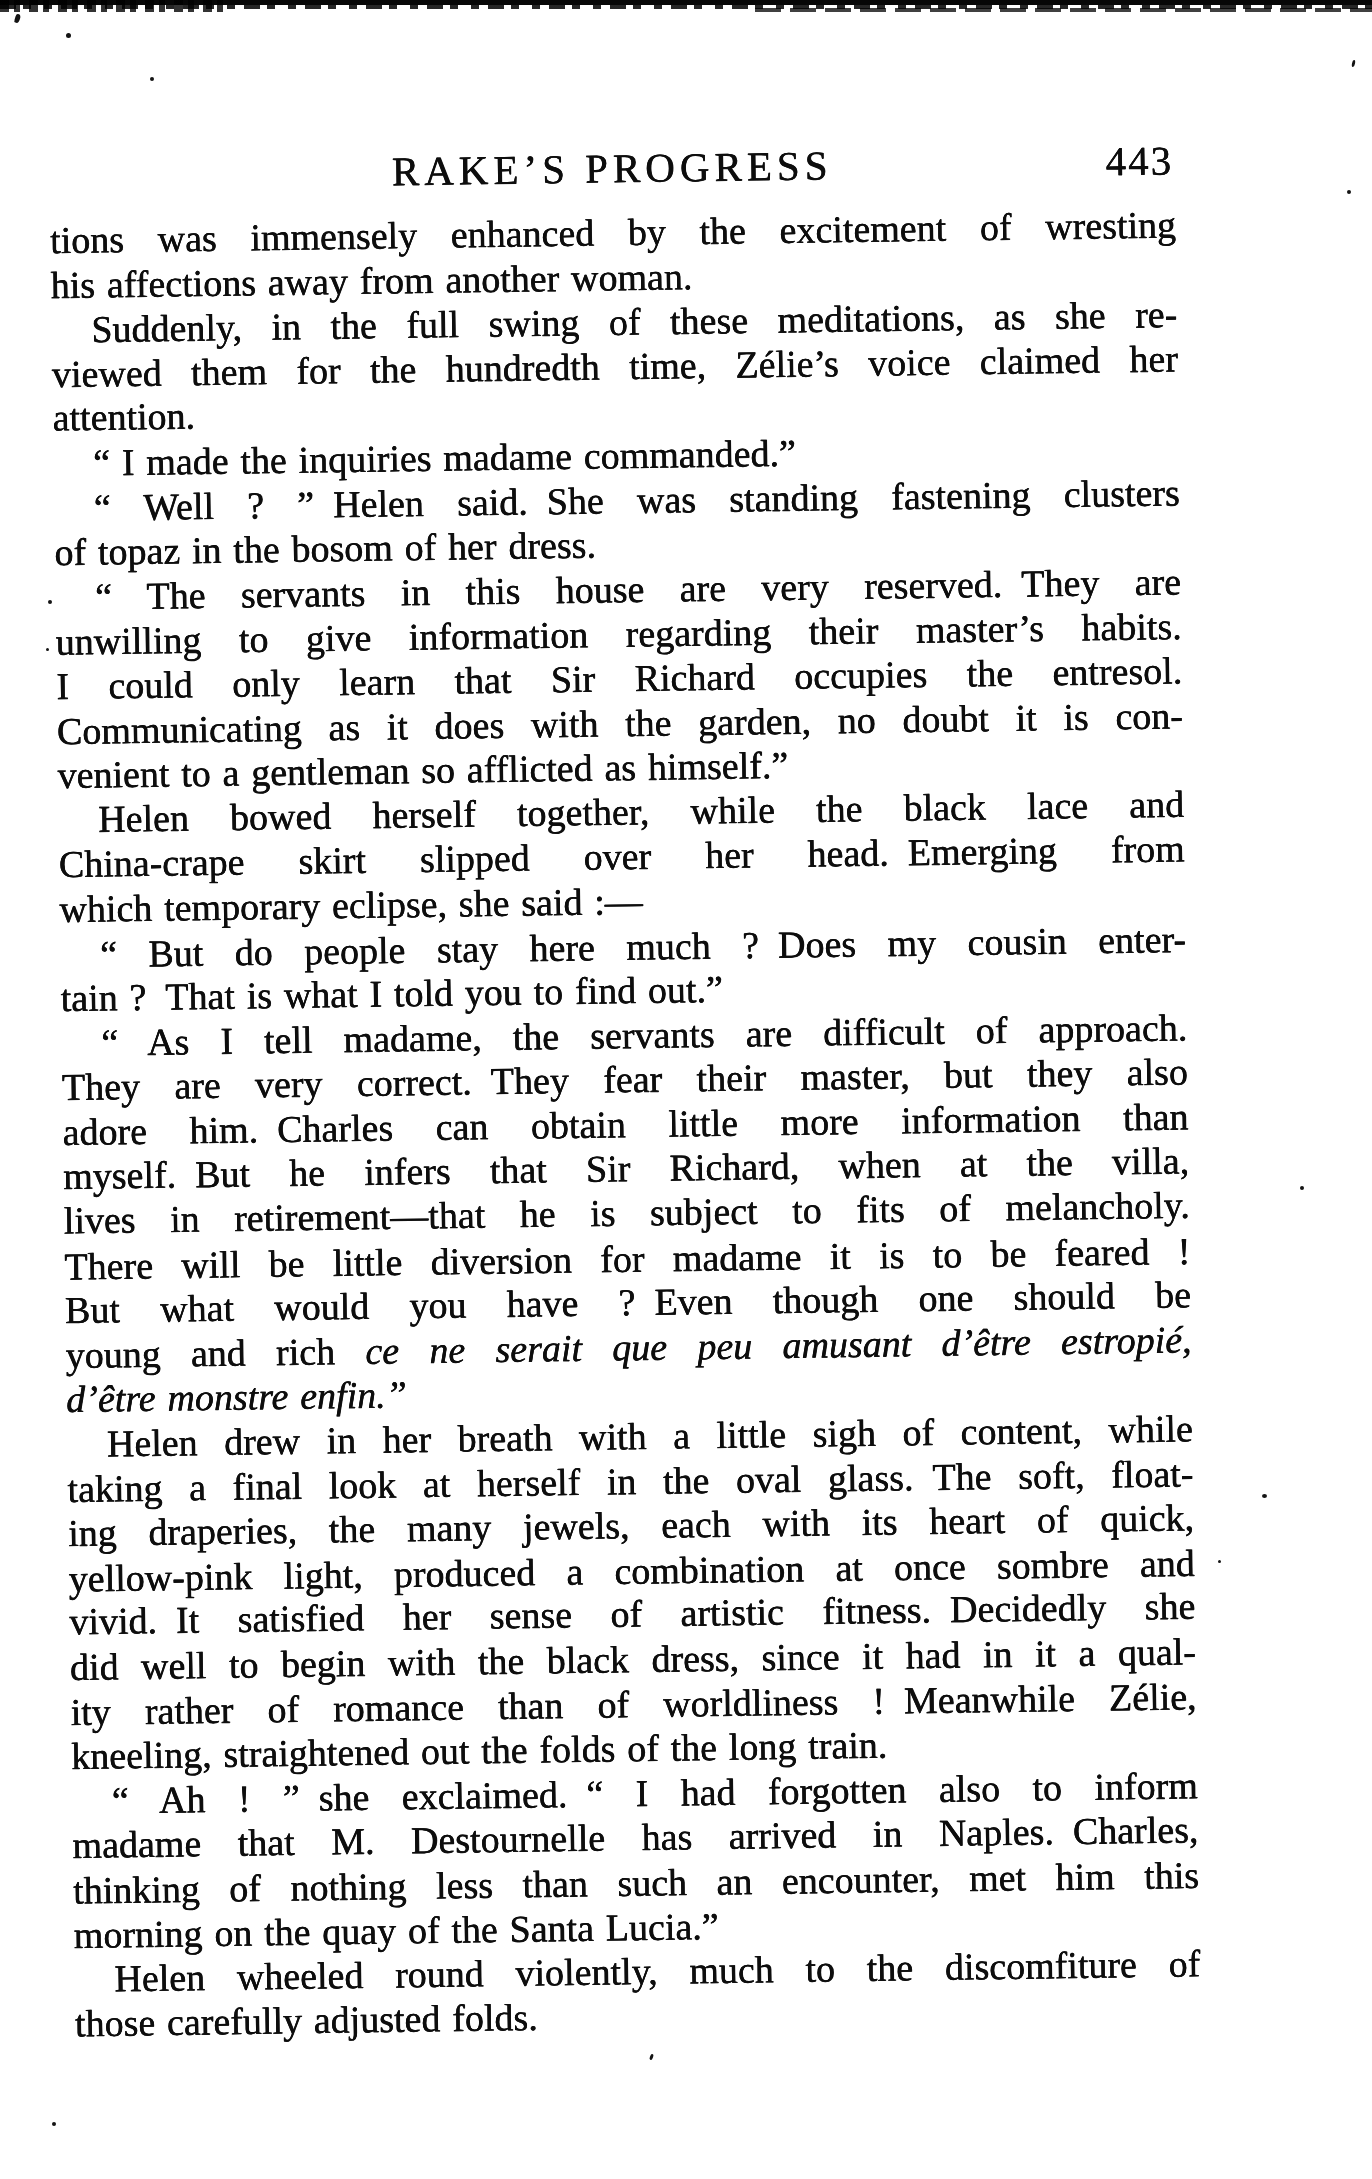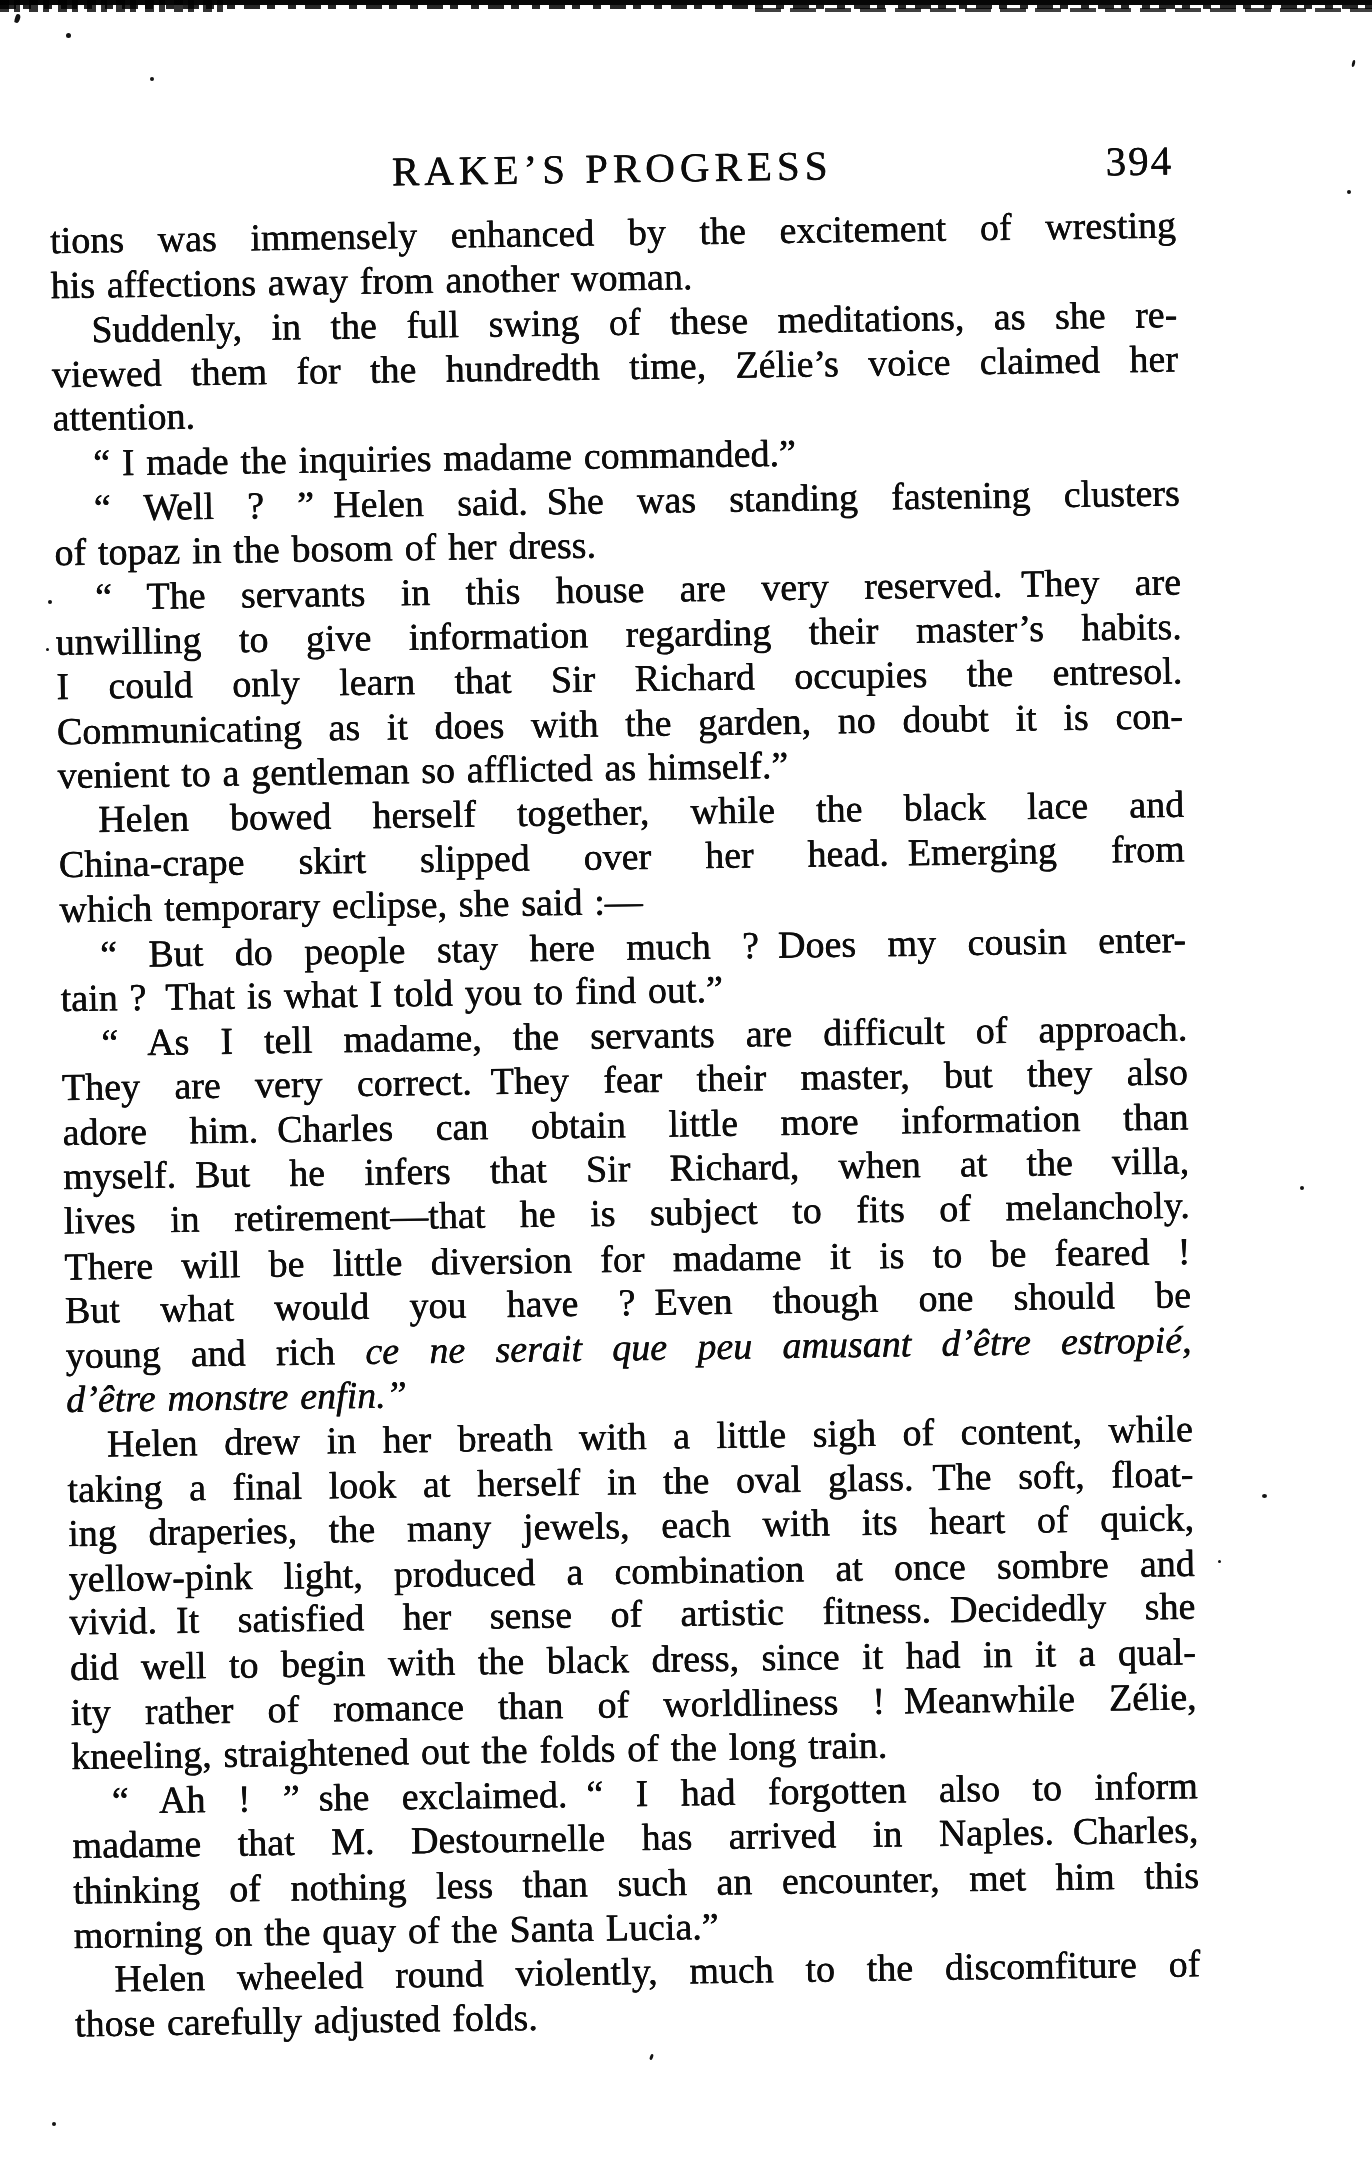--- a/index.html
+++ b/index.html
@@ -78,21 +78,21 @@
 <div class="speck s8"></div>
 <div class="speck s9"></div>
 <div class="speck s10"></div>
 <div class="speck s11"></div>
 <div class="speck s12"></div>
 <div class="speck s13"></div>
 
 <div class="page-inner ink">
   <div class="page-header">
     <span class="running-title">RAKE’S PROGRESS</span>
-    <span class="page-number">394</span>
+    <span class="page-number">443</span>
   </div>
   <div class="text-block">
       <div class="line just"><span>tions was immensely enhanced by the excitement of wresting</span></div>
       <div class="line"><span>his affections away from another woman.</span></div>
       <div class="line just indent"><span>Suddenly, in the full swing of these meditations, as she re-</span></div>
       <div class="line just"><span>viewed them for the hundredth time, Zélie’s voice claimed her</span></div>
       <div class="line"><span>attention.</span></div>
       <div class="line indent"><span>“ I made the inquiries madame commanded.”</span></div>
       <div class="line just indent"><span>“ Well ? ” Helen said. She was standing fastening clusters</span></div>
       <div class="line"><span>of topaz in the bosom of her dress.</span></div>

